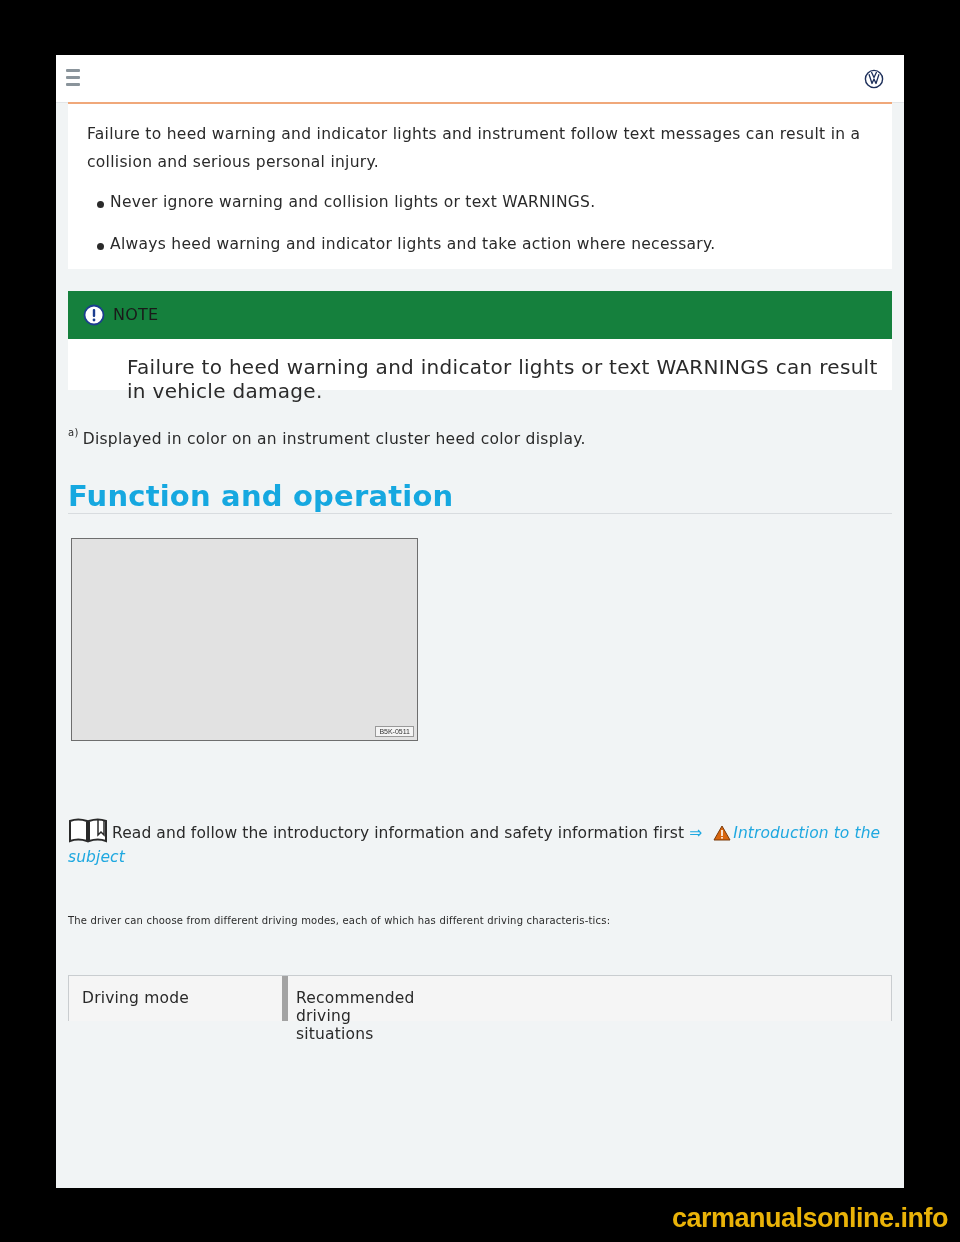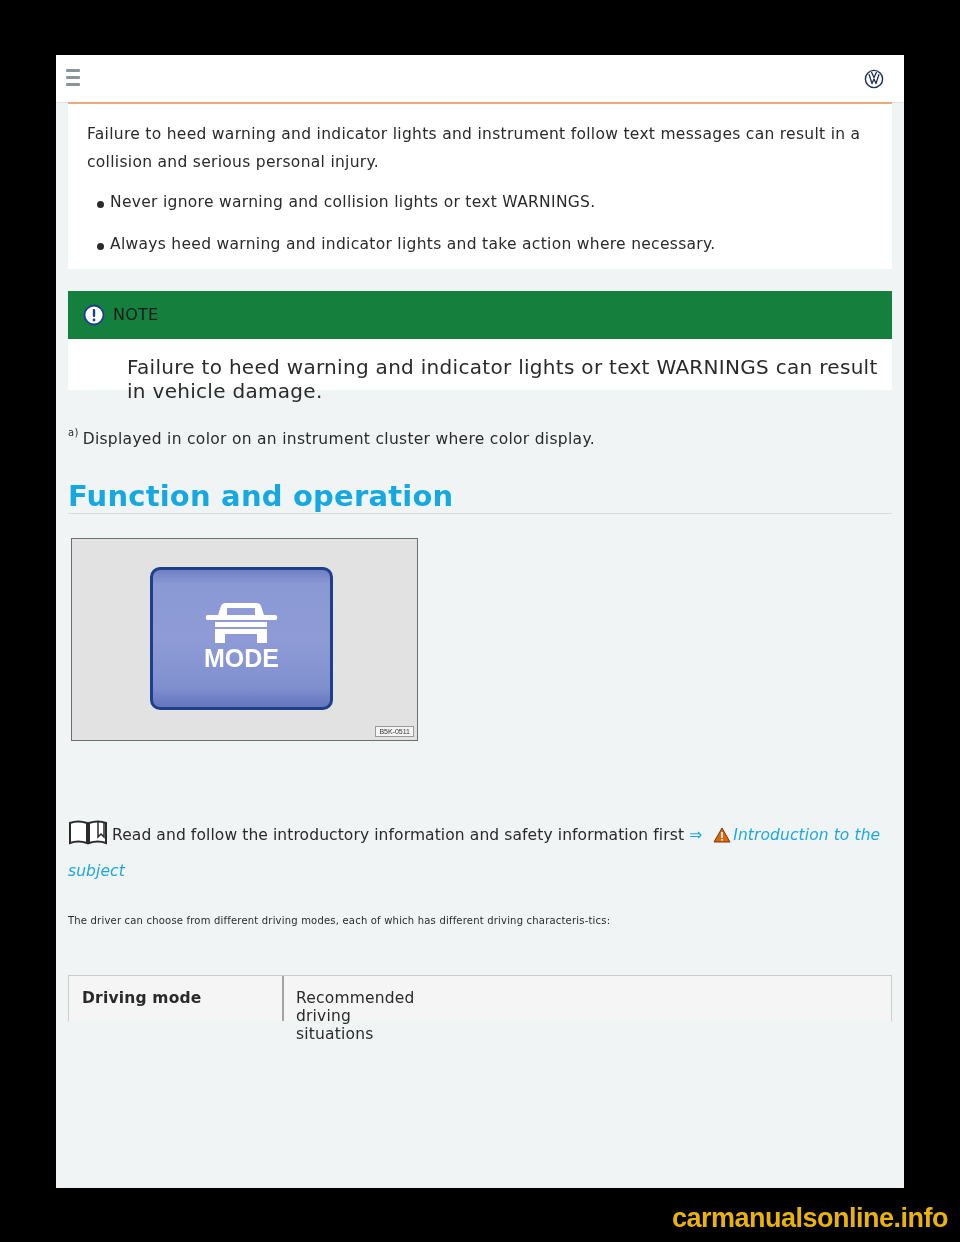--- a/index.html
+++ b/index.html
@@ -48,30 +48,30 @@
     position:absolute; left:78px; top:28px; width:183px; height:143px; border-radius:10px;
     background:linear-gradient(#6f7fc4, #8a98d4 10%, #8e9bd6 50%, #8090cf 85%, #6575bf);
     border:3px solid #1e3f8a; box-sizing:border-box;
   }
   .mode-btn svg { position:absolute; left:50px; top:32px; }
   .mode-label { position:absolute; left:0; width:100%; top:74px; text-align:center; color:#fff; font-weight:bold; font-size:25px; font-family:"Liberation Sans", sans-serif; }
   .fig-code { position:absolute; right:3px; bottom:3px; font-size:7px; font-family:"Liberation Sans", sans-serif; background:#f4f4f4; border:1px solid #999; padding:1px 3px; color:#333; }
 
   .caption { position:absolute; left:12px; top:697px; font-size:15.5px; color:#1fa8e0; letter-spacing:0.1px; }
 
-  .intro-line { position:absolute; left:12px; top:762px; width:830px; font-size:15.5px; line-height:36px; letter-spacing:0.1px; }
+  .intro-line { position:absolute; left:12px; top:762px; width:830px; font-size:15.5px; line-height:24px; letter-spacing:0.1px; }
   .book-icon { display:inline-block; vertical-align:-5px; margin-right:4px; }
   .link { color:#1fa8e0; font-style:italic; cursor:pointer; }
   .arrow { color:#1fa8e0; }
   .warn-tri { display:inline-block; vertical-align:-3px; margin:0 2px 0 6px; }
 
   .para { position:absolute; left:12px; top:850px; width:830px; font-size:10px; line-height:32px; letter-spacing:0.2px; }
 
   .table { position:absolute; left:12px; top:920px; width:822px; height:45px; border:1px solid #c9cdd0; border-bottom:none; background:#f5f5f5; }
-  .th1 { position:absolute; left:0; top:0; width:213px; height:45px; border-right:2px solid #a3a3a3;font-weight:bold; }
+  .th1 { position:absolute; left:0; top:0; width:213px; height:45px; border-right:6px solid #a3a3a3; }
   .th1 span, .th2 span { position:absolute; left:13px; top:13px; font-size:15.5px; letter-spacing:0.2px; }
 </style>
 </head>
 <body>
 
 <div class="viewport">
 
   <div class="topbar">
     <div class="hamburger">
         <span></span>
@@ -98,38 +98,27 @@
         <circle cx="11" cy="11" r="9.5" fill="#fff" stroke="#1b3d8f" stroke-width="1.8"></circle>
         <rect x="9.8" y="5" width="2.4" height="8" rx="1" fill="#1b3d8f"></rect>
         <circle cx="11" cy="16" r="1.4" fill="#1b3d8f"></circle>
       </svg>
       <span class="note-title">NOTE</span>
     </div>
     <div class="note-body">Failure to heed warning and indicator lights or text WARNINGS can result in vehicle damage.</div>
   </div>
 
   <div class="footnote">
-    <sup>a)</sup><span>Displayed in color on an instrument cluster where color display.</span>
+    <sup>a)</sup><span>Displayed in color on an instrument cluster heed color display.</span>
   </div>
 
   <div class="section-title">Function and operation</div>
   <div class="section-rule"></div>
 
   <div class="figure">
-    <div class="mode-btn">
-      <svg width="76" height="44" viewBox="0 0 76 44">
-        <path d="M18 4 Q19 1 23 1 L53 1 Q57 1 58 4 L61 13 L72 13 Q75 13 74 17 L73 18 L4 18 L3 17 Q2 13 5 13 L15 13 Z" fill="#fff"></path>
-        <rect x="24" y="6" width="28" height="7" fill="#8e9bd6"></rect>
-        <rect x="12" y="20" width="52" height="5" fill="#fff"></rect>
-        <rect x="12" y="27" width="52" height="5" fill="#fff"></rect>
-        <rect x="12" y="27" width="10" height="14" fill="#fff"></rect>
-        <rect x="54" y="27" width="10" height="14" fill="#fff"></rect>
-      </svg>
-      <div class="mode-label">MODE</div>
-    </div>
     <div class="fig-code">B5K-0511</div>
   </div>
 
 
   <div class="intro-line">
     <svg class="book-icon" width="40" height="26" viewBox="0 0 40 26">
       <path d="M2 4 Q10 1 19 4 L19 24 Q10 21 2 24 Z" fill="#fff" stroke="#2a2a2a" stroke-width="2"></path>
       <path d="M21 4 Q30 1 38 4 L38 24 Q30 21 21 24 Z" fill="#fff" stroke="#2a2a2a" stroke-width="2"></path>
       <path d="M30 2 L30 18 L33 15 L36 18 L36 3" fill="none" stroke="#2a2a2a" stroke-width="1.5"></path>
     </svg><span>Read and follow the introductory information and safety information first</span>

